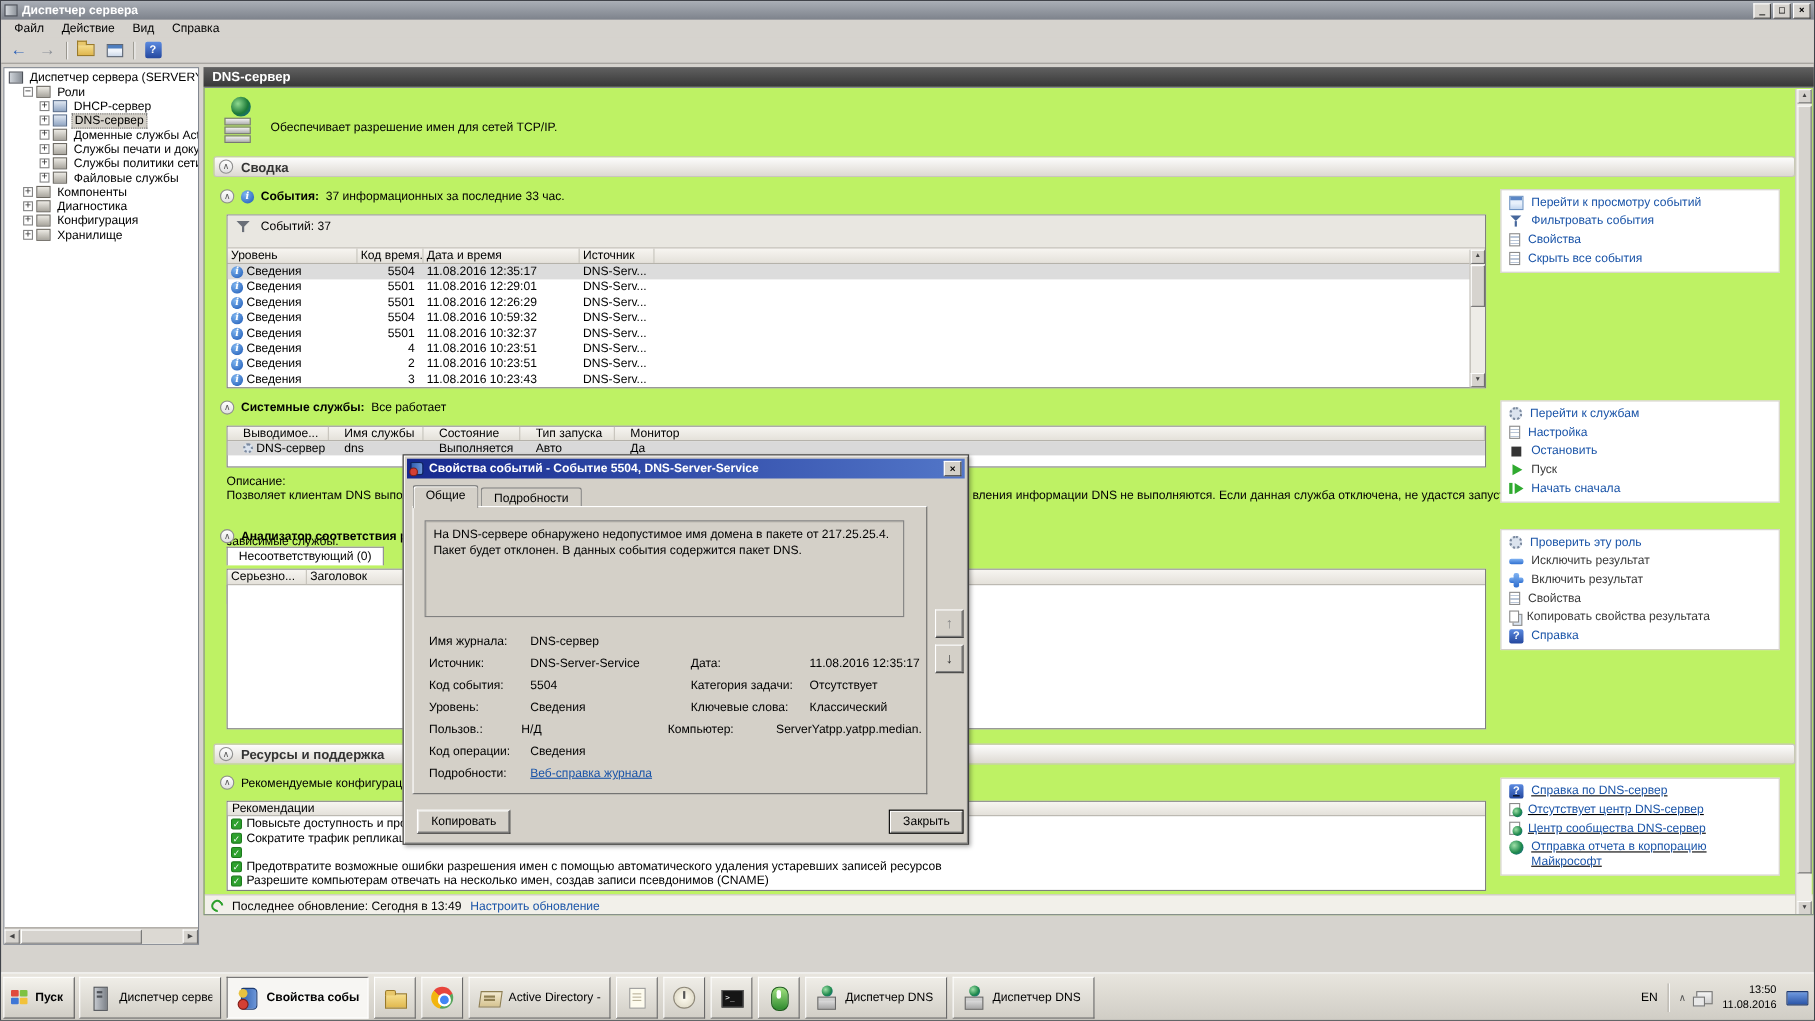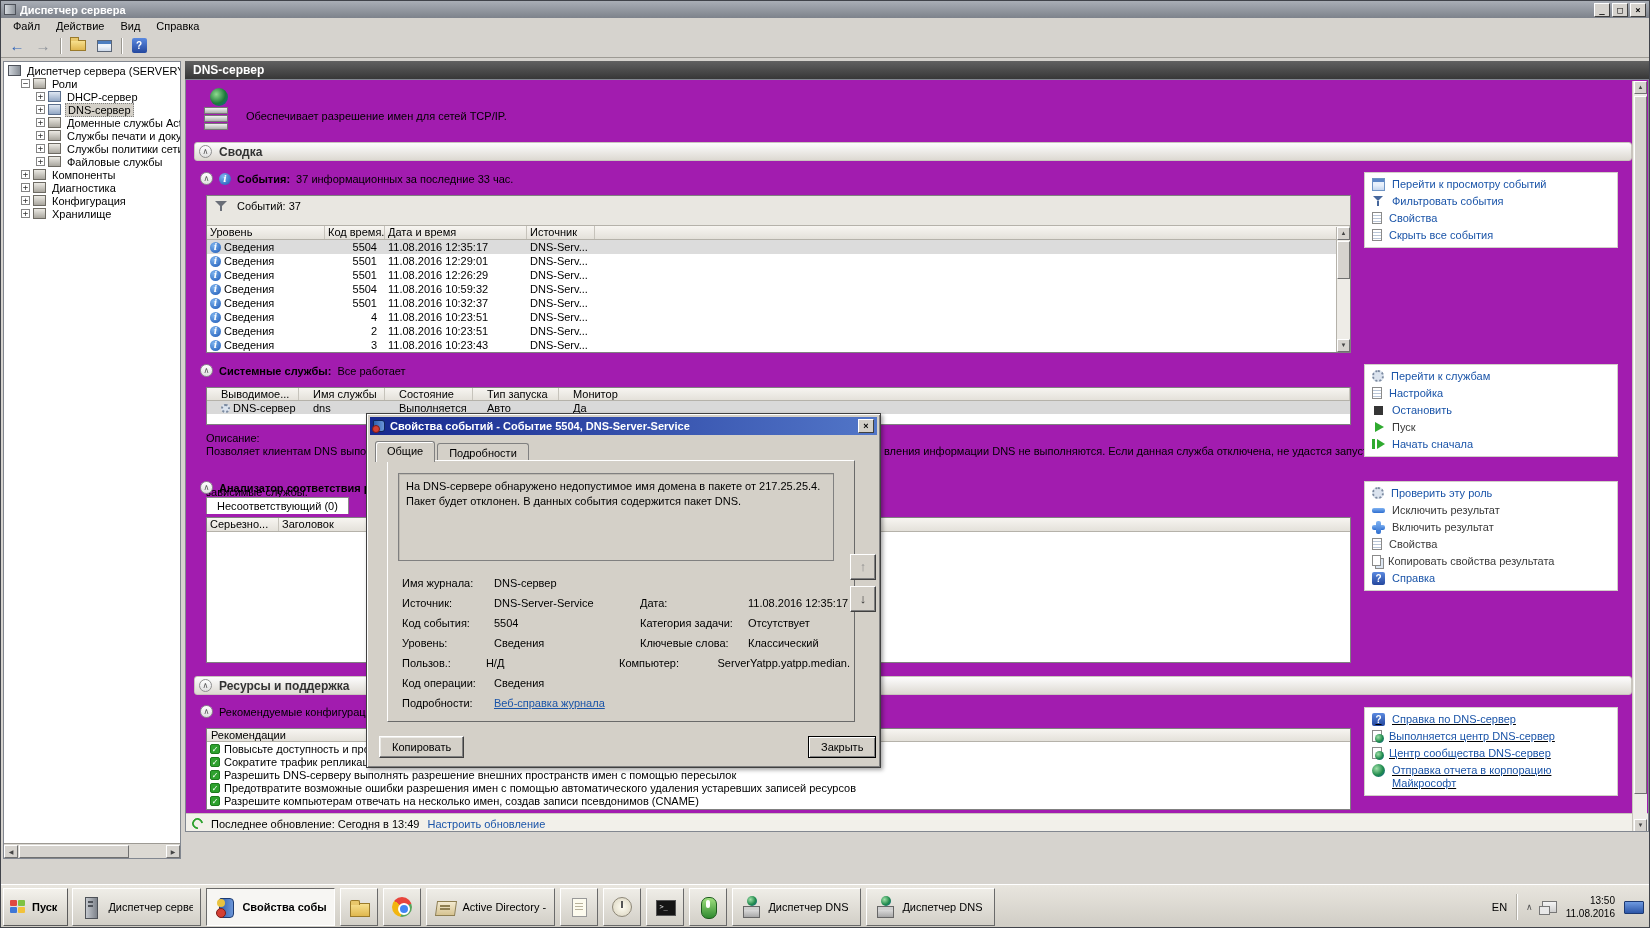--- a/index.html
+++ b/index.html
@@ -54,21 +54,21 @@
   border:1px solid; border-color:#fff #707070 #707070 #fff; font-size:6px; line-height:12px; text-align:center; color:#444; }
 .harrow.left { left:0; } .harrow.right { right:0; }
 .hthumb { position:absolute; left:15px; top:1px; width:110px; height:13px; background:#d6d3ce;
   border:1px solid; border-color:#fff #707070 #707070 #fff; }
 
 
 .role-header { position:absolute; left:184px; top:60px; width:1464px; height:18px;
   background:linear-gradient(#616161,#373737); color:#fff; font-weight:bold; font-size:12px;
   display:flex; align-items:center; padding-left:8px; }
 .main-content { position:absolute; left:184px; top:78px; width:1464px; height:753px;
-  background:#a21caf; border:1px solid #828790; overflow:hidden; }
+  background:#bef264; border:1px solid #828790; overflow:hidden; }
 
 .role-big-icon { position:absolute; left:14px; top:8px; width:40px; height:48px; }
 .rb-globe { width:18px; height:18px; border-radius:50%; margin-left:10px;
   background:radial-gradient(circle at 35% 35%, #8fd98f, #1c7a38 55%, #0f5fa8); }
 .rb-srv { width:24px; height:7px; background:linear-gradient(#f2f2f2,#b0b0b0); border:1px solid #777; margin:1px 0 0 4px; }
 .role-intro-text { position:absolute; left:60px; top:30px; }
 
 .sec-header { position:absolute; height:19px; background:linear-gradient(#fdfdfd,#ddd9d2);
   border:1px solid #c9c5bd; border-radius:3px; display:flex; align-items:center; gap:7px;
   font-weight:bold; font-size:12px; color:#333; padding-left:4px; }
@@ -200,21 +200,21 @@
 .dlg-icon { width:12px; height:12px; flex:none; background:linear-gradient(90deg,#2f5fae,#6c96d8);
   border:1px solid #10265c; border-radius:1px 3px 3px 1px; position:relative; }
 .dlg-icon::after { content:""; position:absolute; left:-2px; bottom:-2px; width:6px; height:6px; border-radius:50%;
   background:#d43f34; border:1px solid #7d1d17; }
 .dlg-close { margin-left:auto; width:16px; height:14px; background:#d4d0c8; border:1px solid;
   border-color:#fff #404040 #404040 #fff; color:#000; font-size:9px; text-align:center; line-height:12px; font-weight:bold; }
 .dlg-tabs { position:absolute; left:8px; top:27px; display:flex; }
 .dlg-tab { padding:3px 11px; border:1px solid #808080; border-bottom:none; background:#d4d0c8;
   margin-right:2px; border-radius:3px 3px 0 0; position:relative; top:2px; }
 .dlg-tab.active { top:0; padding-bottom:5px; z-index:3; box-shadow:inset 1px 1px #fff; }
-.dlg-page { position:absolute; left:20px; top:46px; width:468px; height:262px; background:#d4d0c8;
+.dlg-page { position:absolute; left:8px; top:46px; width:468px; height:262px; background:#d4d0c8;
   border:1px solid; border-color:#fff #6a6a6a #6a6a6a #fff; overflow:hidden; }
 .dlg-msg { position:absolute; left:10px; top:12px; width:436px; height:88px; border:1px solid #808080;
   background:#d4d0c8; padding:5px 7px; line-height:15px; box-shadow:inset 1px 1px #bdb9b1; }
 .dlg-fieldwrap { position:absolute; left:14px; top:112px; right:4px; }
 .fld-row { display:flex; height:20px; align-items:center; white-space:nowrap; }
 .fld-l { width:92px; } .fld-v { width:146px; } .fld-l2 { width:108px; } .fld-v2 { flex:1; }
 .fld-v.fldlink { color:#1a54a8; text-decoration:underline; }
 .dlg-nav { position:absolute; left:483px; width:26px; height:26px; background:#d4d0c8; border:1px solid;
   border-color:#fff #404040 #404040 #fff; box-shadow:inset -1px -1px #808080; text-align:center; line-height:24px;
   font-size:13px; font-weight:bold; }
@@ -681,21 +681,20 @@
             <span>Повысьте доступность и производ</span>
           </div>
 
           <div class="rec-row">
             <span class="check-icon">✓</span>
             <span>Сократите трафик репликации зо</span>
           </div>
 
           <div class="rec-row">
             <span class="check-icon">✓</span>
-            <span>Разрешить DNS-серверу выполнять разрешение внешних пространств имен с помощью пересылок</span>
           </div>
 
           <div class="rec-row">
             <span class="check-icon">✓</span>
             <span>Предотвратите возможные ошибки разрешения имен с помощью автоматического удаления устаревших записей ресурсов</span>
           </div>
 
           <div class="rec-row">
             <span class="check-icon">✓</span>
             <span>Разрешите компьютерам отвечать на несколько имен, создав записи псевдонимов (CNAME)</span>
@@ -704,21 +703,21 @@
     </div>
     <div class="agroup" id="agroup-resources">
 
         <div class="alink">
           <span class="aicon icon-help"></span>
           <span style="max-width:200px;white-space:normal;">Справка по DNS-сервер</span>
         </div>
 
         <div class="alink">
           <span class="aicon icon-web-page"></span>
-          <span style="max-width:200px;white-space:normal;">Выполняется центр DNS-сервер</span>
+          <span style="max-width:200px;white-space:normal;">Отсутствует центр DNS-сервер</span>
         </div>
 
         <div class="alink">
           <span class="aicon icon-web-page"></span>
           <span style="max-width:200px;white-space:normal;">Центр сообщества DNS-сервер</span>
         </div>
 
         <div class="alink">
           <span class="aicon icon-globe"></span>
           <span style="max-width:200px;white-space:normal;">Отправка отчета в корпорацию Майкрософт</span>

